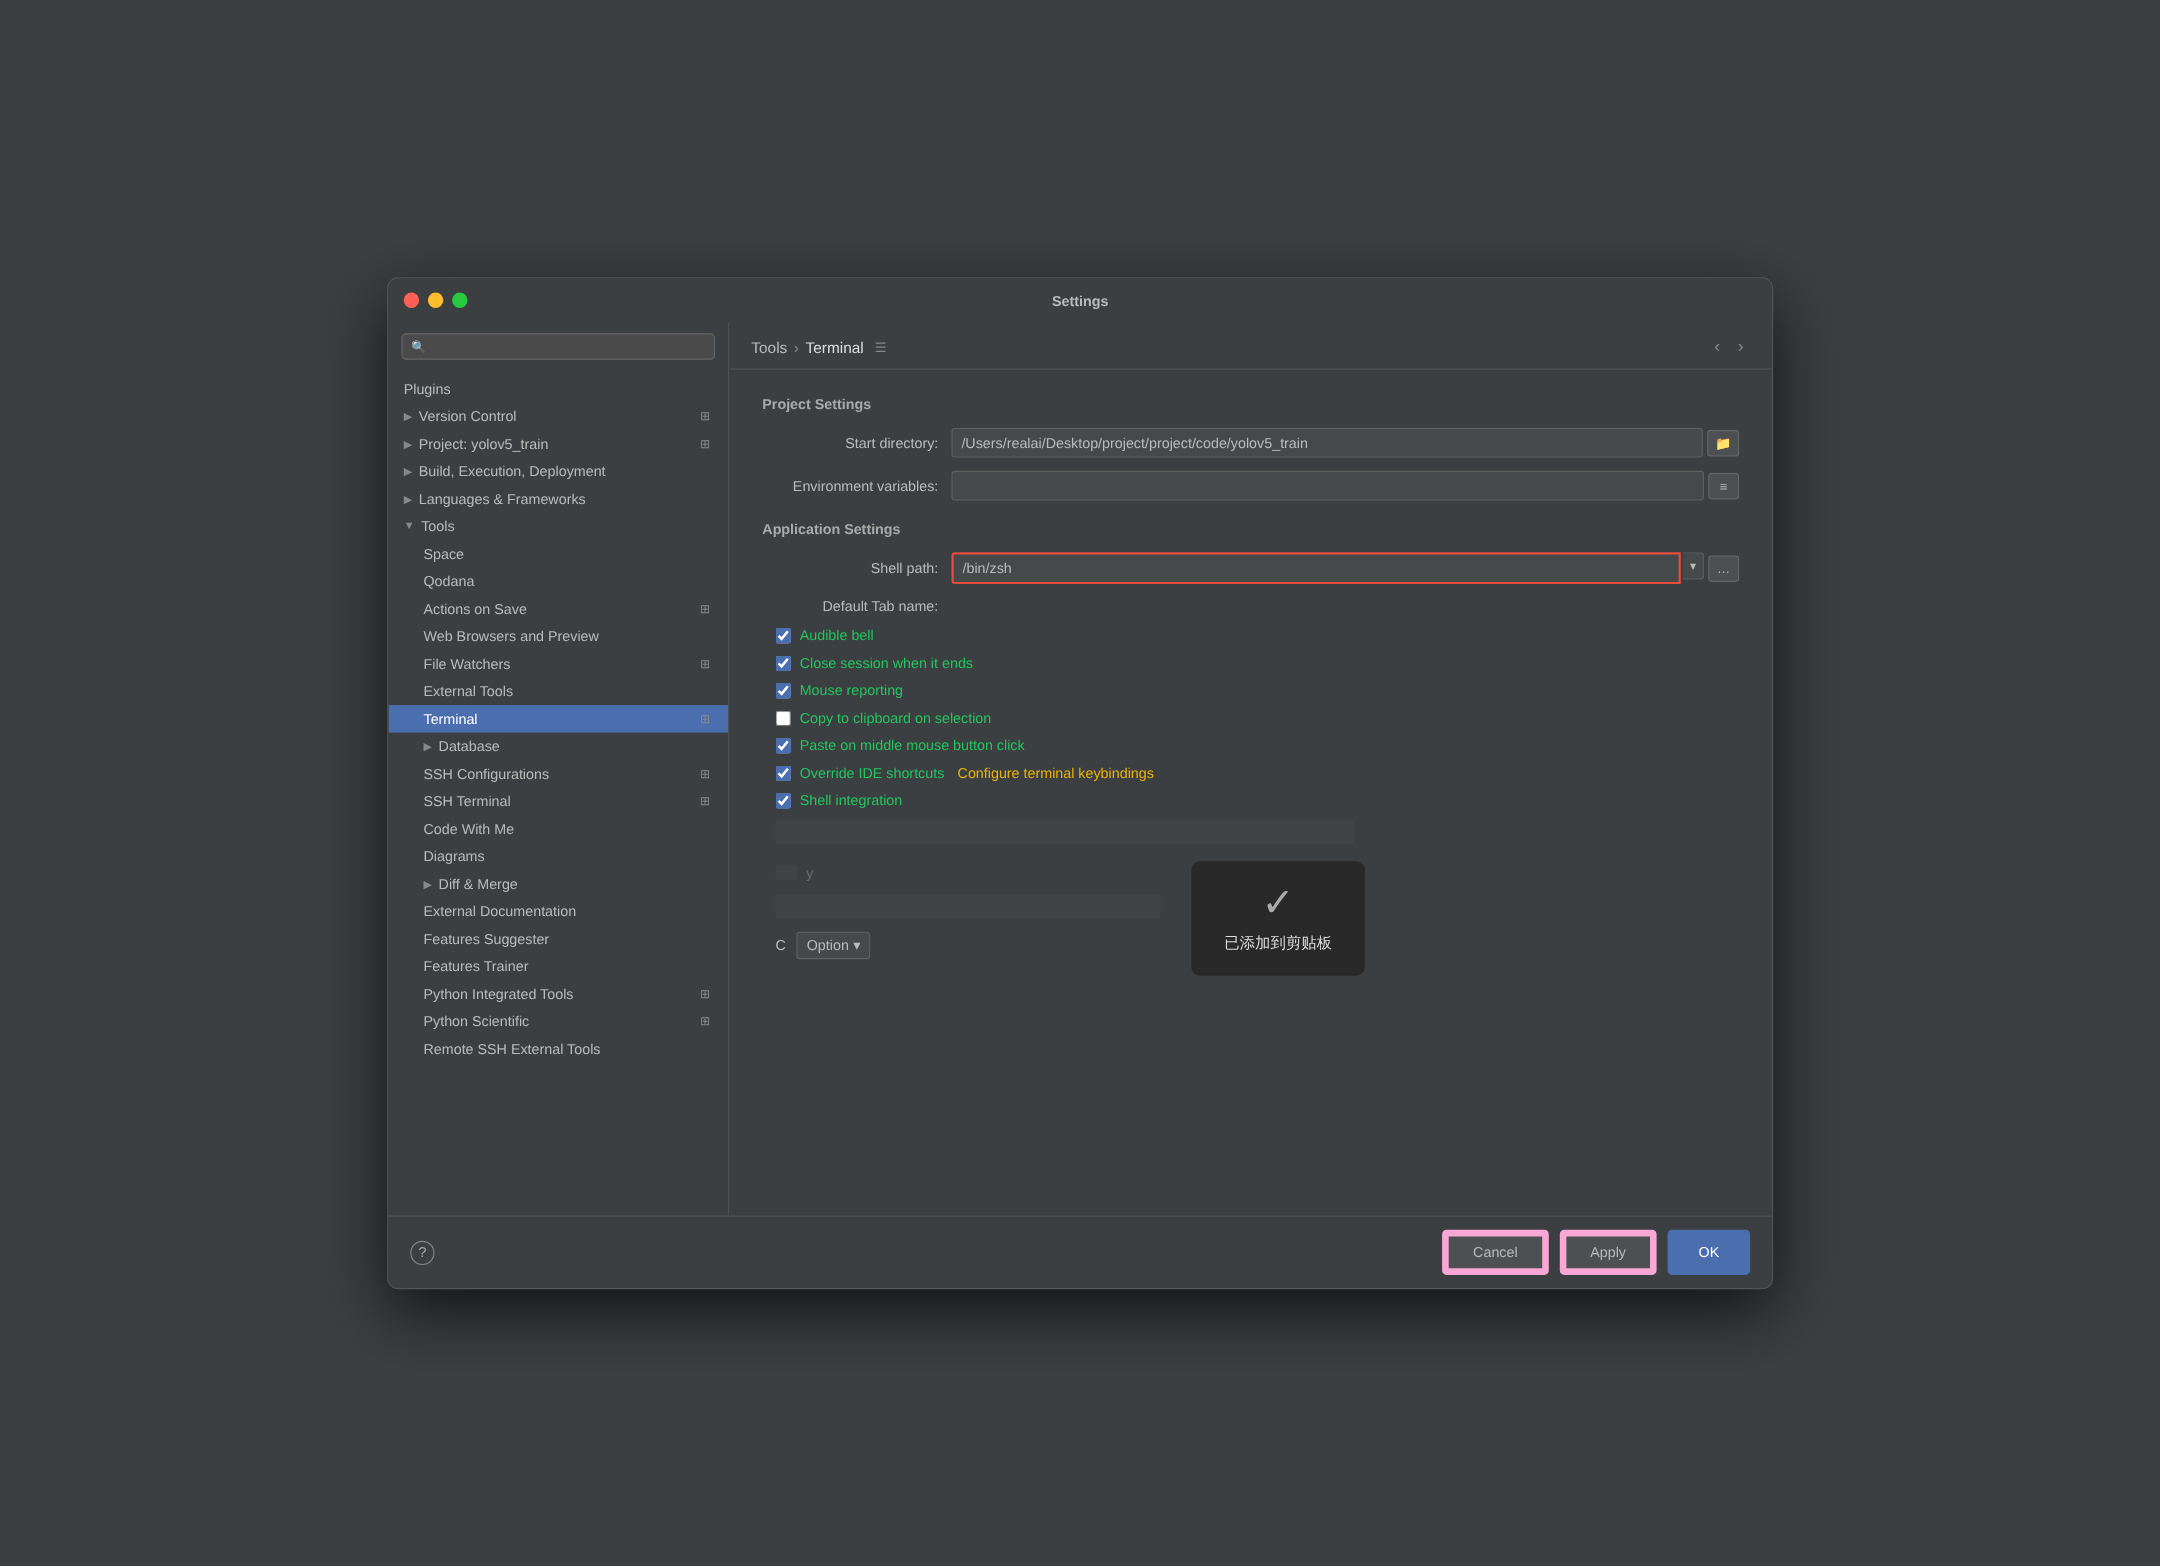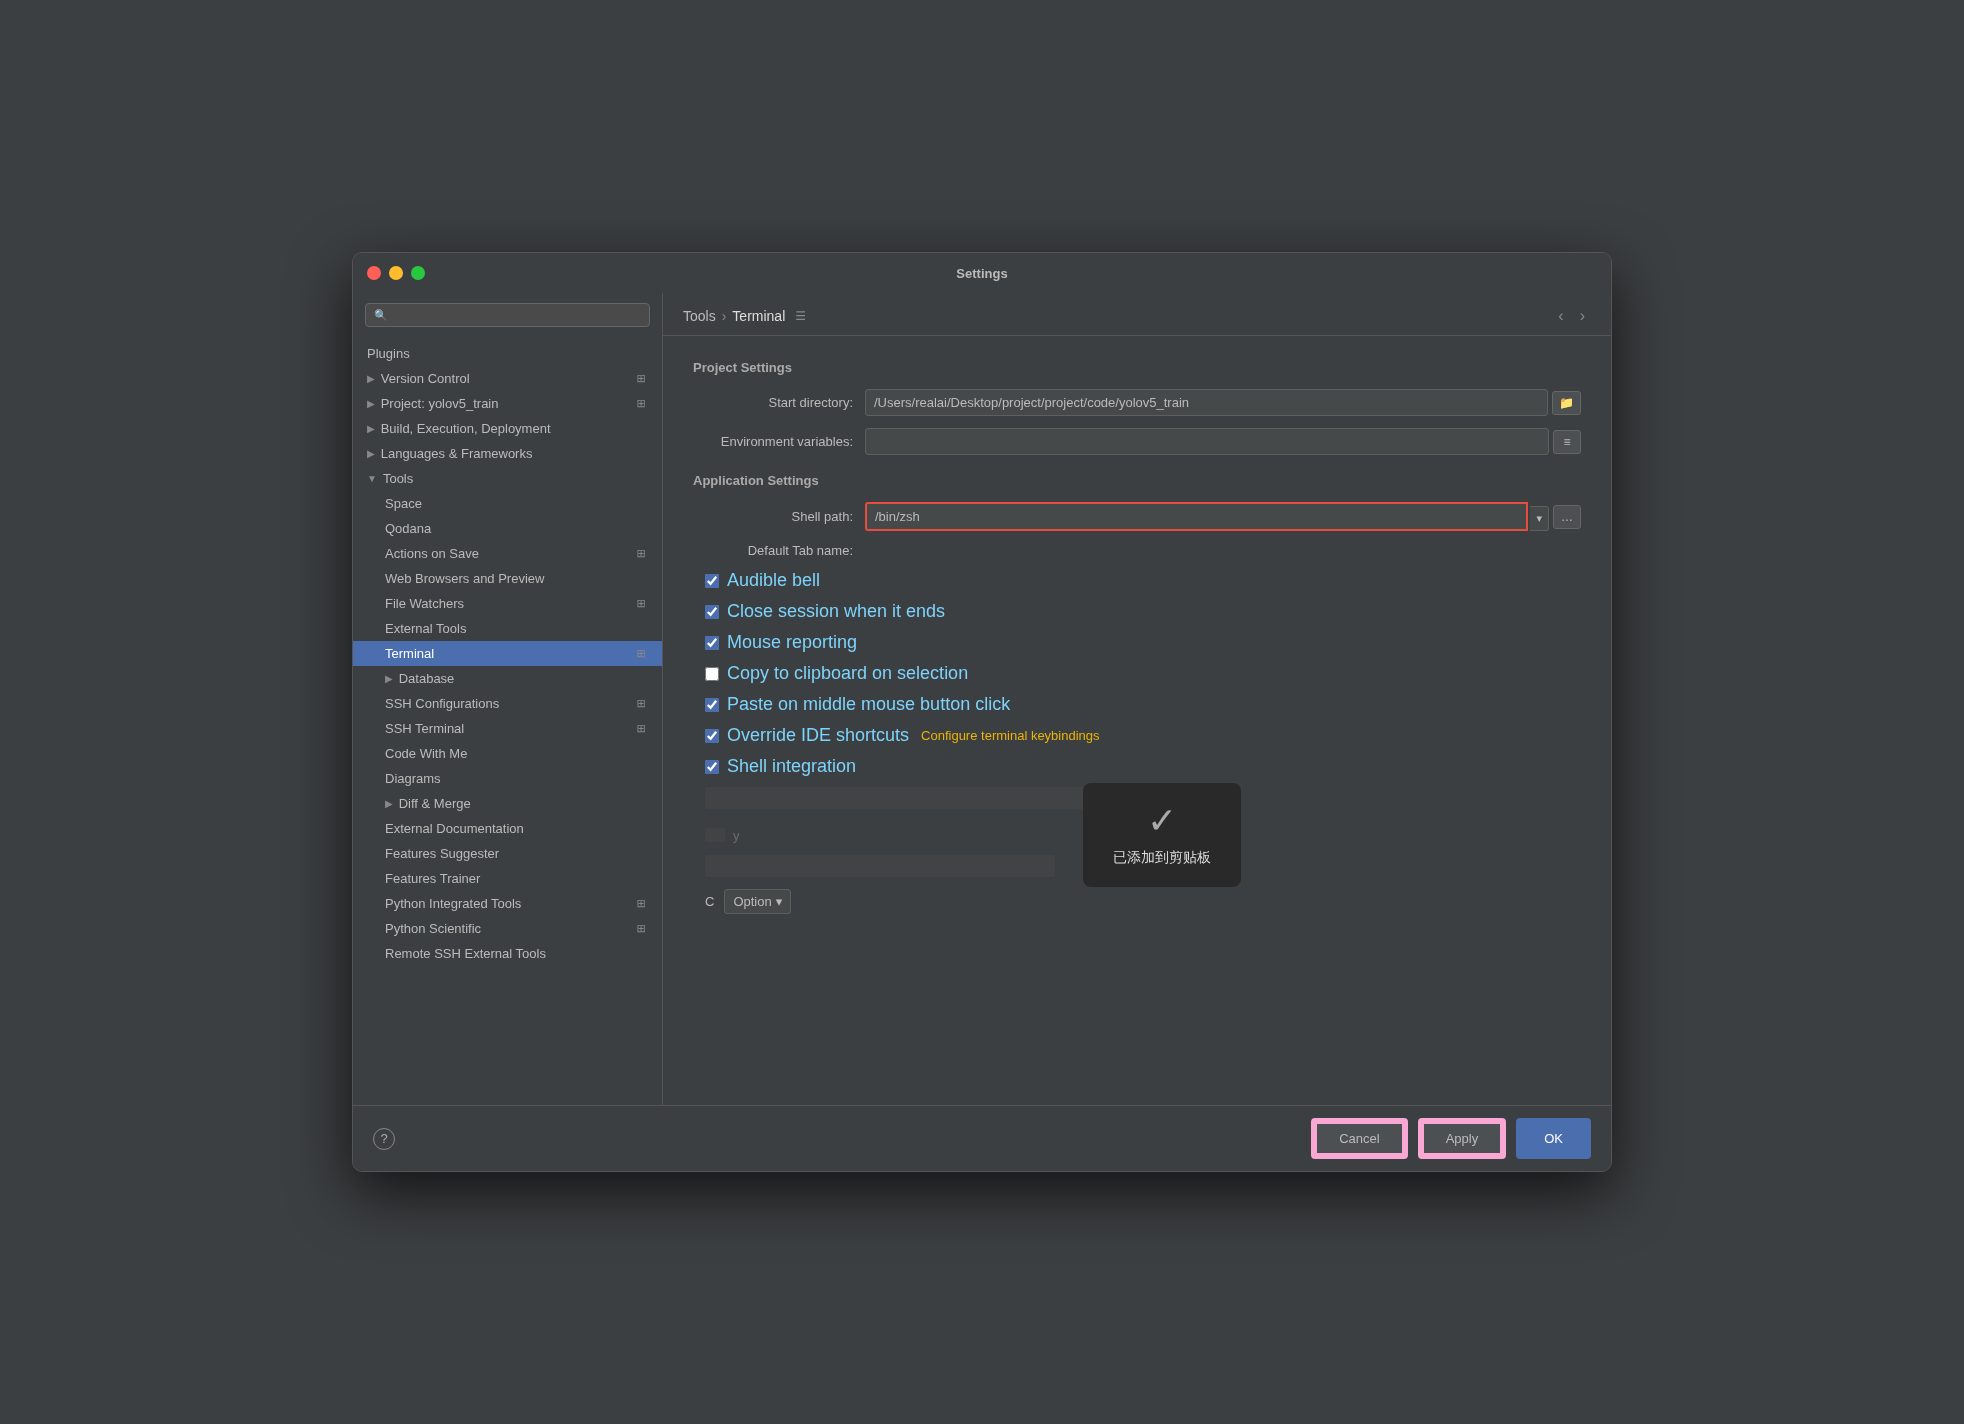--- a/index.html
+++ b/index.html
@@ -219,21 +219,21 @@
       padding: 4px 6px;
       color: #bbb;
       cursor: pointer;
       font-size: 12px;
       min-width: 28px;
       text-align: center;
     }
     .combo-wrap {
       flex: 1;
       display: flex;
-      align-items: flex-end;
+      align-items: flex-start;
       gap: 2px;
     }
     .combo-input {
       flex: 1;
       background: #45494a;
       border: 1px solid #5e6060;
       border-radius: 3px 0 0 3px;
       padding: 5px 8px;
       color: #bbbbbb;
       font-size: 13px;
@@ -256,22 +256,22 @@
       margin-bottom: 10px;
       padding-left: 12px;
     }
     .checkbox-row input[type="checkbox"] {
       width: 14px;
       height: 14px;
       accent-color: #4b6eaf;
       cursor: pointer;
     }
     .checkbox-label {
-      color: #7dd3fc;
-      font-size: 18px;
+      color: #22c55e;
+      font-size: 13px;
     }
     .link-text {
       color: #eab308;
       font-size: 13px;
       cursor: pointer;
       text-decoration: none;
       margin-left: 4px;
     }
     
     .partial-row {

